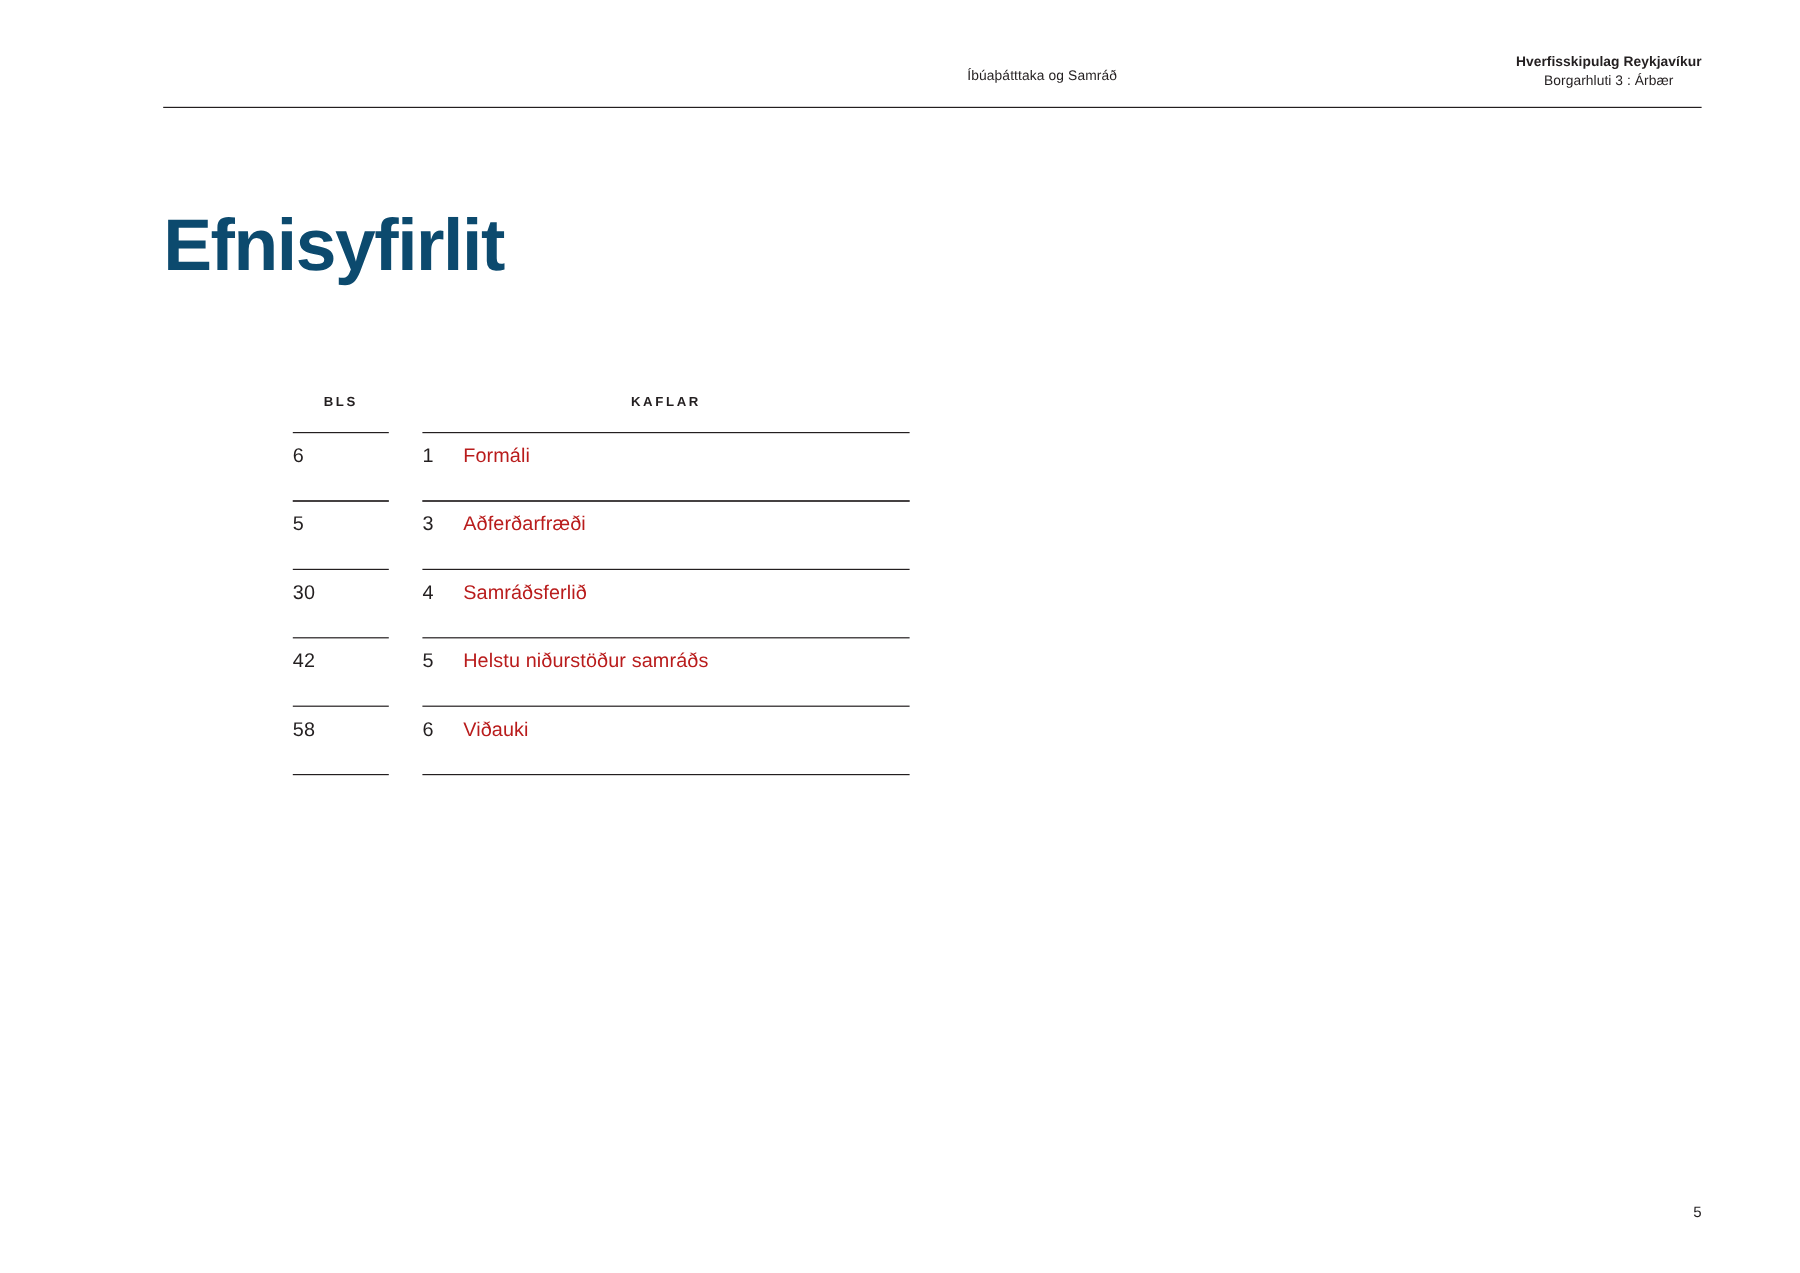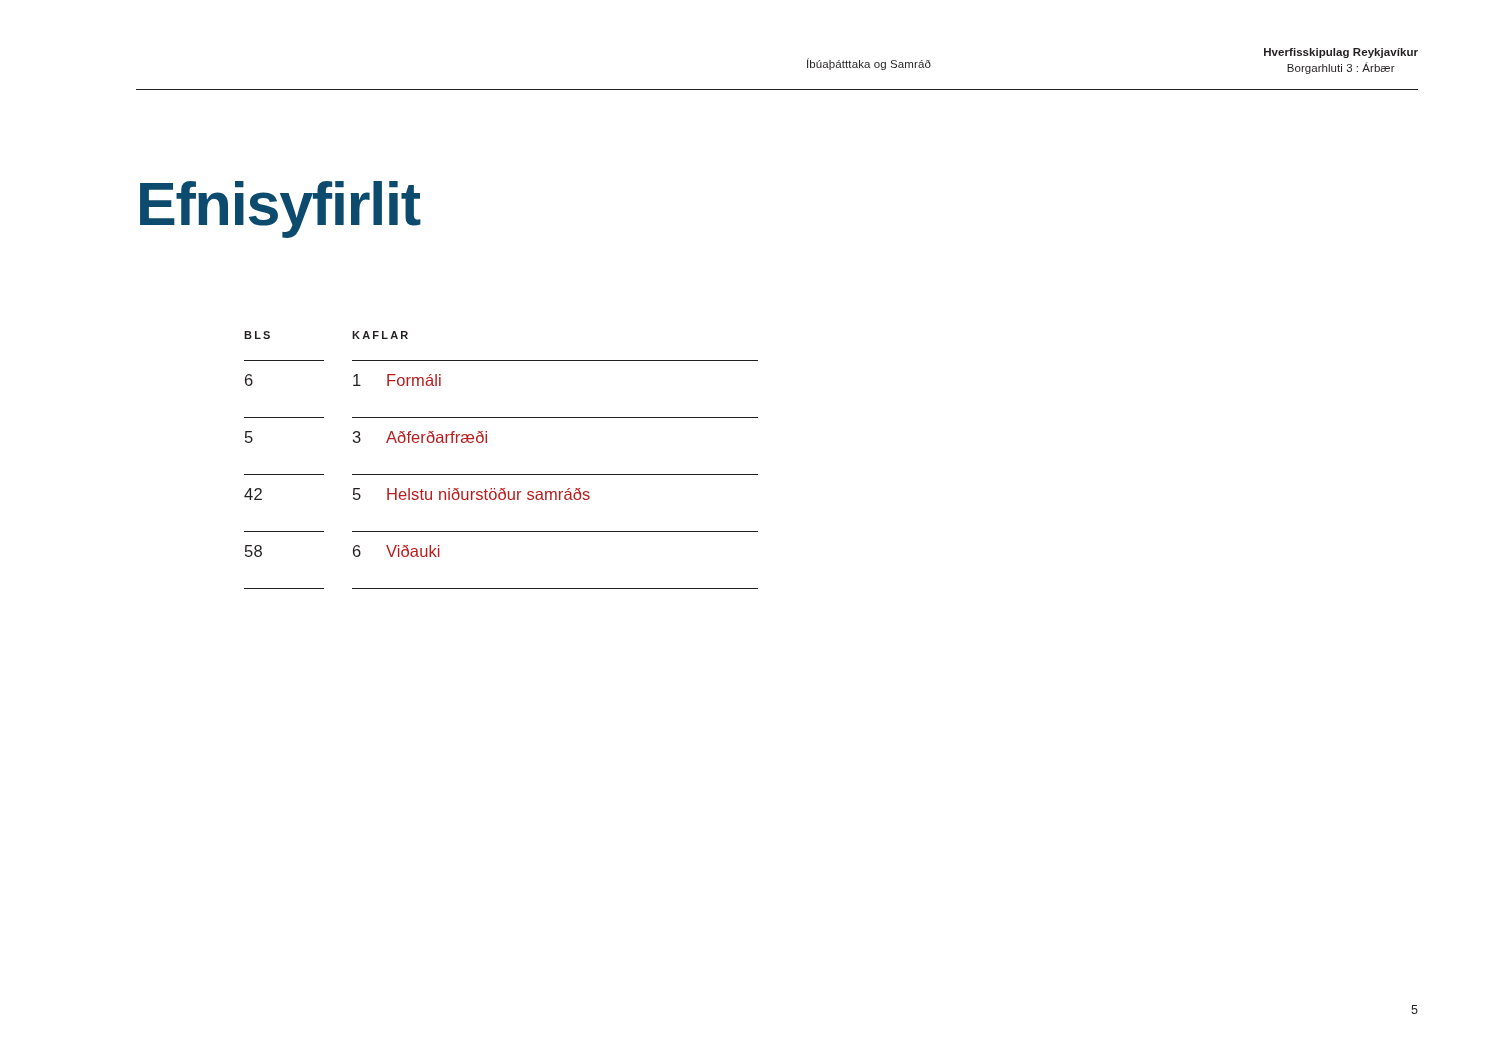--- a/index.html
+++ b/index.html
@@ -80,20 +80,21 @@
     top: 325px;
     width: 514px;
   }
   .toc-row {
     display: flex;
     align-items: flex-start;
     height: 57px;
   }
   .toc-head-row {
     height: 35px;
+    text-align: center;
   }
   .col-bls {
     width: 80px;
     flex: 0 0 80px;
     margin-right: 28px;
     box-sizing: border-box;
   }
   .col-kaflar {
     width: 406px;
     flex: 0 0 406px;
@@ -229,20 +230,33 @@
   </div>
   <div class="toc-row" style="height:0">
     <div class="col-bls">
         <div class="rule rule-bls"></div>
       </div>
     <div class="col-kaflar">
         <div class="rule rule-kaflar"></div>
       </div>
   </div>
 
+  <div class="toc-row">
+    <div class="col-bls">
+      <div class="cell-inner">
+        <span class="pagenum">30</span>
+      </div>
+    </div>
+    <div class="col-kaflar">
+      <div class="cell-inner">
+        <span class="chnum">4</span>
+        <span class="chtitle">Samráðsferlið</span>
+      </div>
+    </div>
+  </div>
   <div class="toc-row" style="height:0">
     <div class="col-bls">
         <div class="rule rule-bls"></div>
       </div>
     <div class="col-kaflar">
         <div class="rule rule-kaflar"></div>
       </div>
   </div>
 
   <div class="toc-row">

